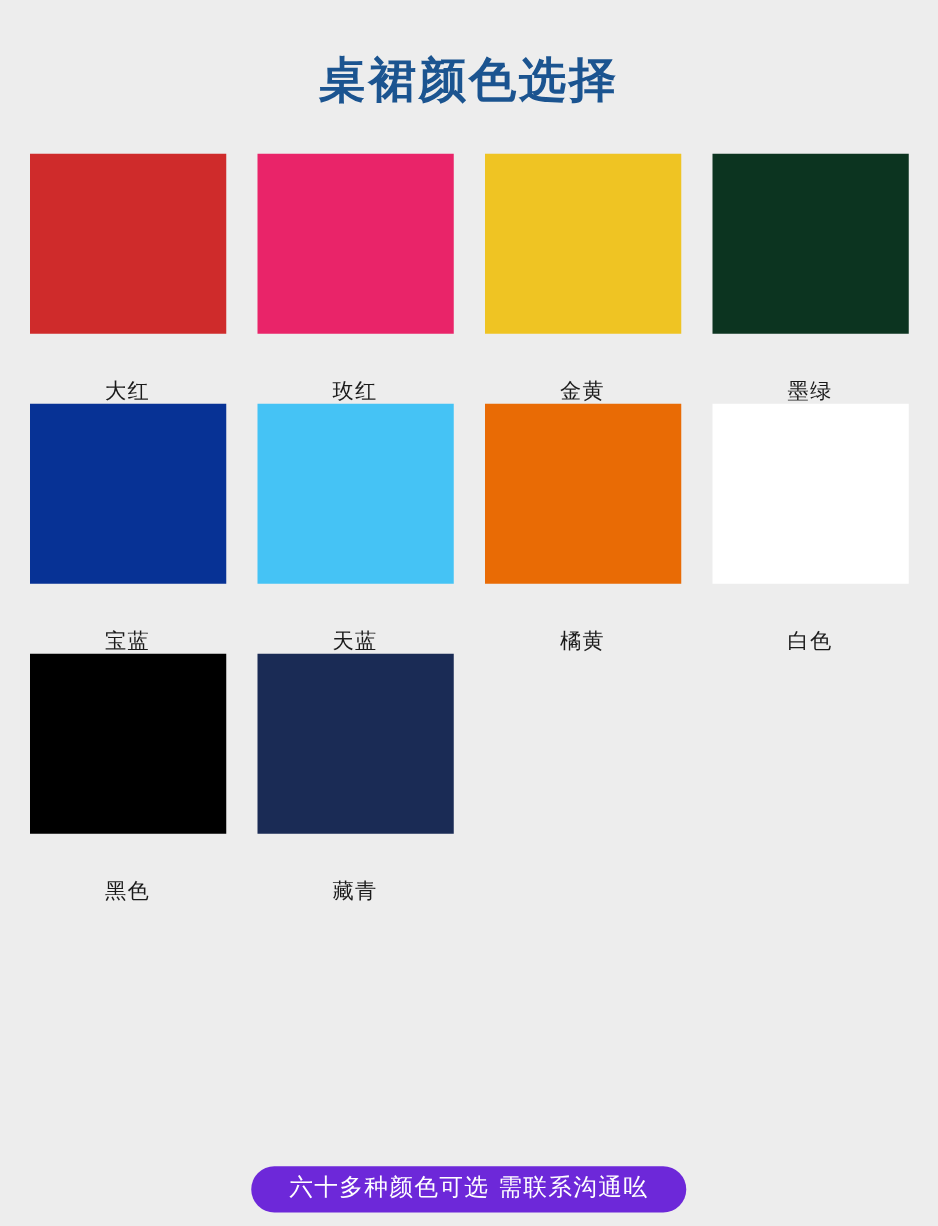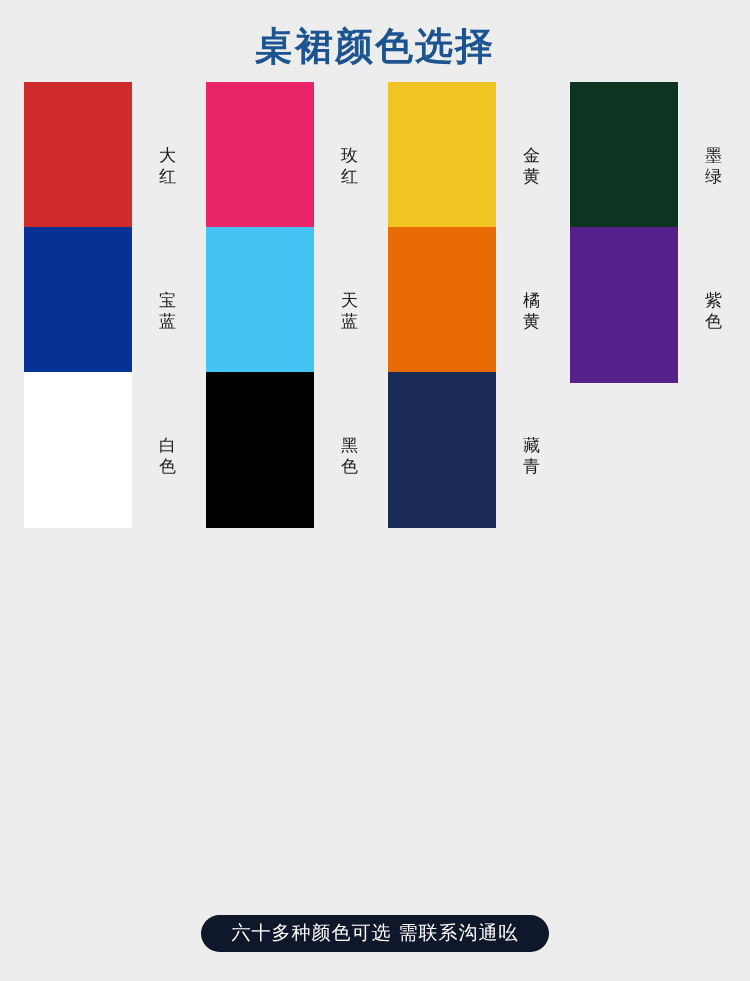--- a/index.html
+++ b/index.html
@@ -20,38 +20,38 @@
     box-sizing: border-box;
   }
   .page-title {
     text-align: center;
     color: #1b5490;
     font-size: 38px;
     font-weight: bold;
     letter-spacing: 2px;
     line-height: 1;
     padding-top: 27px;
-    margin: 0;
+    margin: 18px;
     font-family: "DejaVu Sans", "Liberation Sans", sans-serif;
   }
   .swatch-grid {
     width: 702px;
     margin: 0 auto;
     padding-top: 22px;
     display: grid;
     grid-template-columns: repeat(4, 157px);
     column-gap: 25px;
     row-gap: 0px;
     justify-content: center;
   }
   .swatch-cell {
     width: 157px;
-    height: 145px;
+    height: 200px;
     display: flex;
-    flex-direction: row;
+    flex-direction: column;
     align-items: center;
     gap: 24px;
   }
   .swatch-chip {
     width: 157px;
     height: 156px;
     display: block;
   }
   .swatch-label {
     margin-top: 12px;
@@ -113,34 +113,30 @@
       </div>
       <div class="swatch-cell">
         <div class="swatch-chip" style="background: rgb(69, 195, 245);"></div>
         <div class="swatch-label">天蓝</div>
       </div>
       <div class="swatch-cell">
         <div class="swatch-chip" style="background: rgb(233, 107, 5);"></div>
         <div class="swatch-label">橘黄</div>
       </div>
       <div class="swatch-cell">
-        <div class="swatch-chip" style="background: rgb(85, 32, 137);"></div>
-        <div class="swatch-label">紫色</div>
-      </div>
-      <div class="swatch-cell">
         <div class="swatch-chip" style="background: rgb(255, 255, 255);"></div>
         <div class="swatch-label">白色</div>
       </div>
       <div class="swatch-cell">
         <div class="swatch-chip" style="background: rgb(0, 0, 0);"></div>
         <div class="swatch-label">黑色</div>
       </div>
       <div class="swatch-cell">
         <div class="swatch-chip" style="background: rgb(26, 43, 85);"></div>
         <div class="swatch-label">藏青</div>
       </div>
     </div>
 
   <div class="footer-note-wrap">
-    <div class="footer-note" style="background: #0f172a; color: rgb(255, 255, 255);">六十多种颜色可选 需联系沟通吆</div>
+    <div class="footer-note" style="background: #6d28d9; color: rgb(255, 255, 255);">六十多种颜色可选 需联系沟通吆</div>
   </div>
 
 </div>
 
 </body></html>

